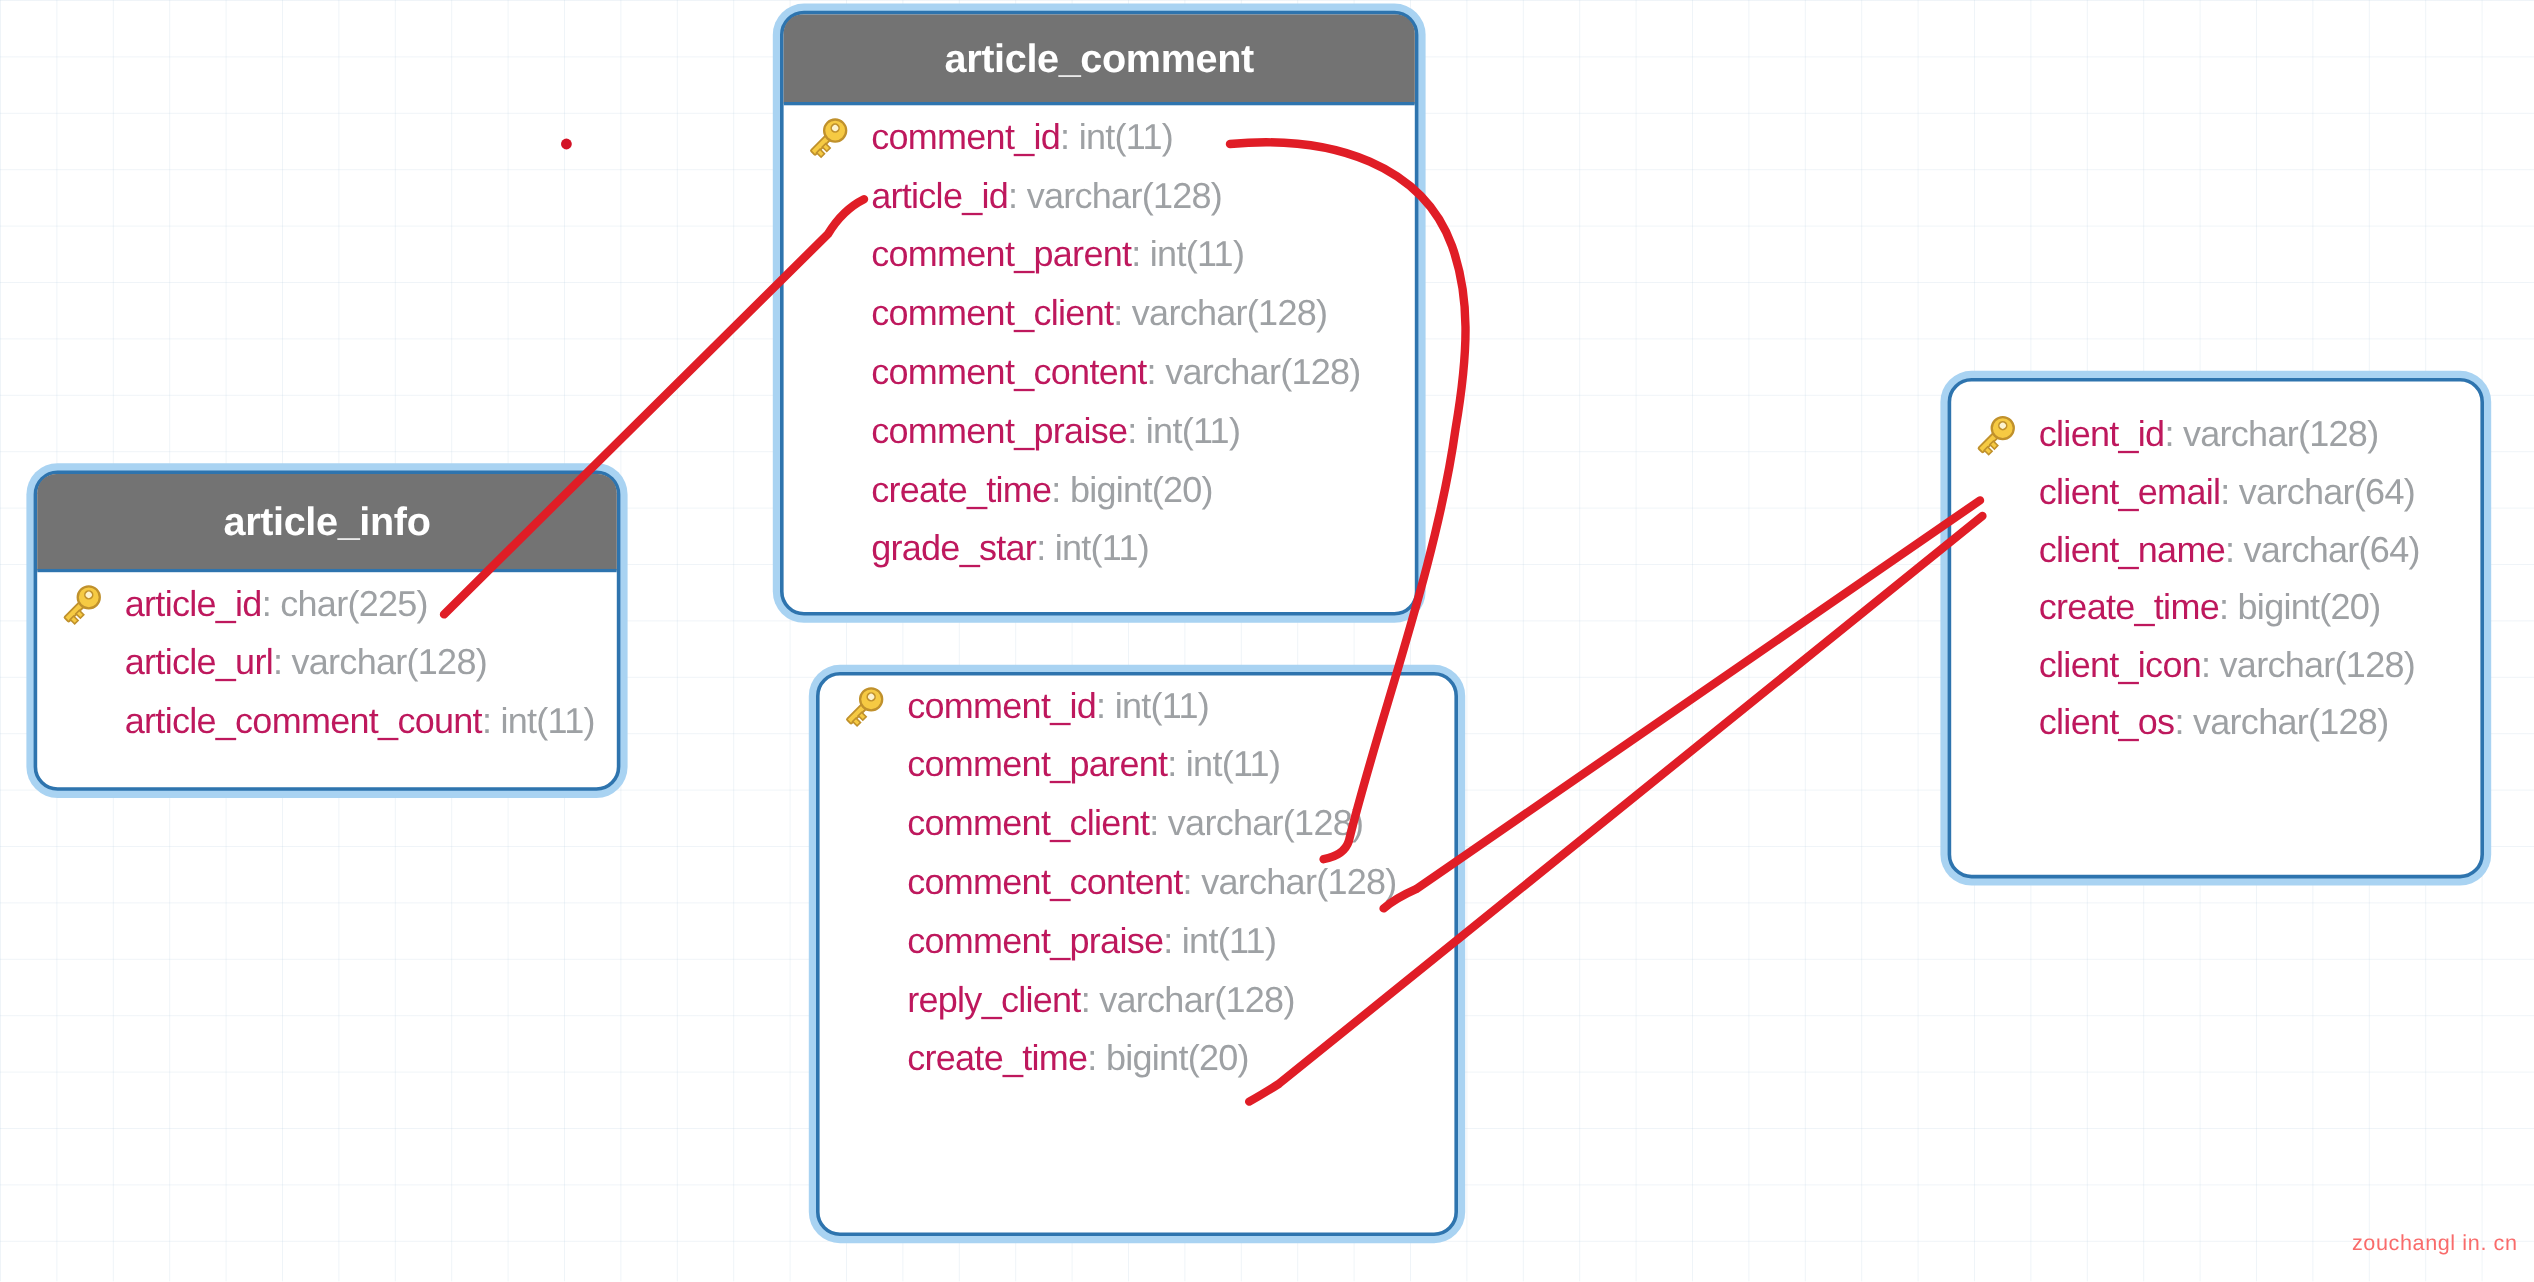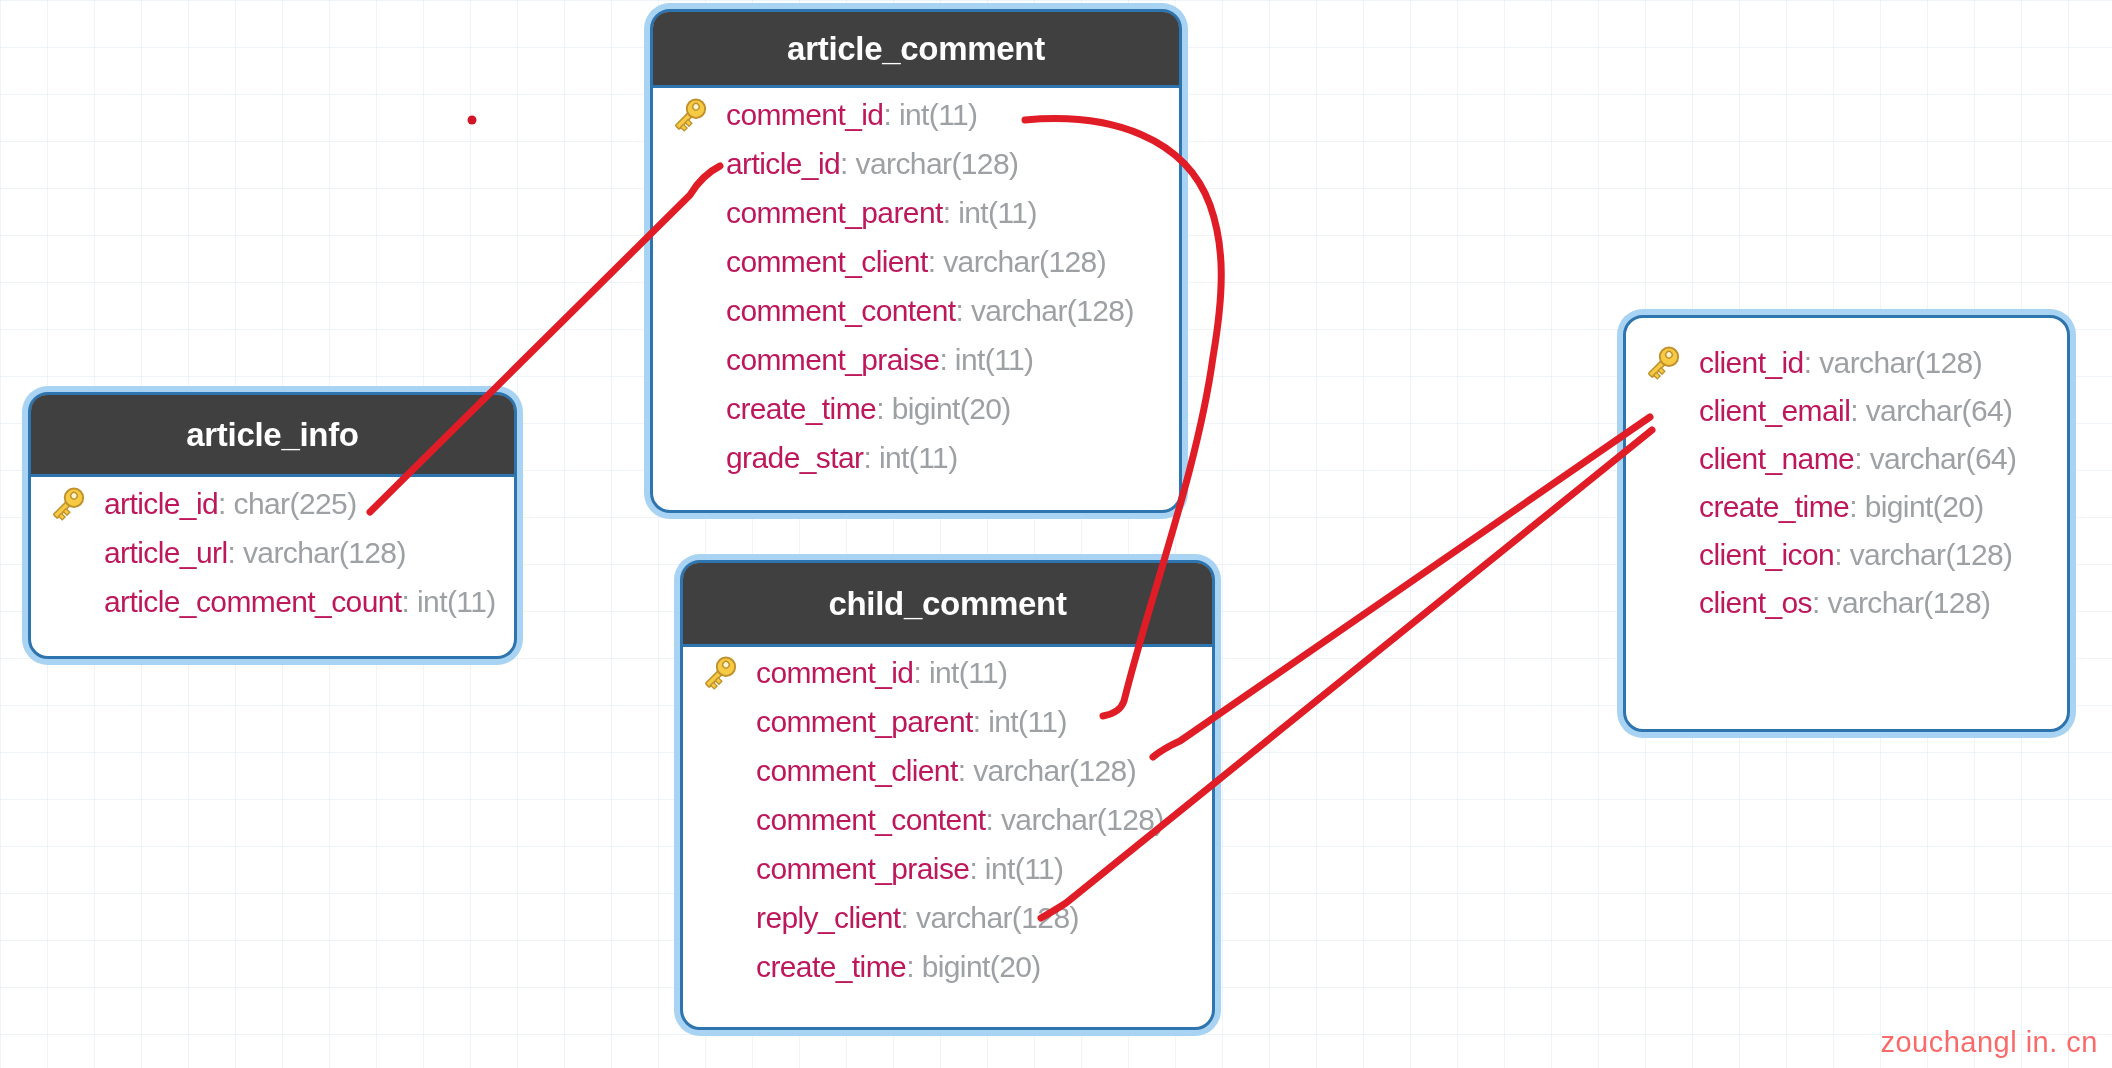--- a/index.html
+++ b/index.html
@@ -19,21 +19,21 @@
     box-sizing:border-box;
     background:#ffffff;
     border:3px solid #2e74ae;
     border-radius:20px;
     box-shadow:0 0 0 6px #a9d3f2;
     z-index:1;
   }
   .theader{
     box-sizing:border-box;
     width:100%;
-    background:#404040;
+    background:#737373;
     border-bottom:3px solid #2e74ae;
     border-radius:16px 16px 0 0;
     display:flex;align-items:center;justify-content:center;
   }
   .ttitle{
     color:#ffffff;
     font-size:33px;
     font-weight:bold;
     letter-spacing:-0.3px;
   }
@@ -57,21 +57,21 @@
     display:block;
   }
   .key svg{display:block;width:46px;height:46px;}
   #overlay{
     position:absolute;left:0;top:0;width:2112px;height:1068px;
     z-index:5;pointer-events:none;
   }
   #watermark{
     position:absolute;
     right:14px;top:1026px;
-    font-size:29px;
+    font-size:18px;
     letter-spacing:0.5px;
     color:#f96b6b;
     z-index:6;
   }
 </style>
 </head>
 <body>
 
 <div id="canvas">
 
@@ -162,23 +162,20 @@
         </div>
         <div class="row">
           <span class="fname">article_comment_count</span>
           <span class="colon">:&nbsp;</span>
           <span class="ftype">int(11)</span>
         </div>
       </div>
   </div>
 
   <div class="table" style="left:680px;top:560px;width:535px;height:470px;">
-    <div class="theader" style="height:84px;">
-      <span class="ttitle">child_comment</span>
-    </div>
     <div class="tbody" style="padding-top:1px;">
         <div class="row">
           <span class="key">
             <svg viewBox="0 0 48 48" xmlns="http://www.w3.org/2000/svg">
               <g transform="rotate(-45 24 24)">
                 <rect x="5.5" y="21" width="20" height="5.6" rx="1" fill="#f6ca43" stroke="#c0912c" stroke-width="1.6"></rect>
                 <rect x="8" y="26" width="4.2" height="5.5" fill="#f6ca43" stroke="#c0912c" stroke-width="1.4"></rect>
                 <rect x="15" y="26" width="4.2" height="5.5" fill="#f6ca43" stroke="#c0912c" stroke-width="1.4"></rect>
                 <circle cx="33" cy="23.8" r="9.6" fill="#f6ca43" stroke="#c0912c" stroke-width="2"></circle>
                 <circle cx="34.5" cy="22.3" r="3.4" fill="#fdf3cf" stroke="#c0912c" stroke-width="1.4"></circle>

